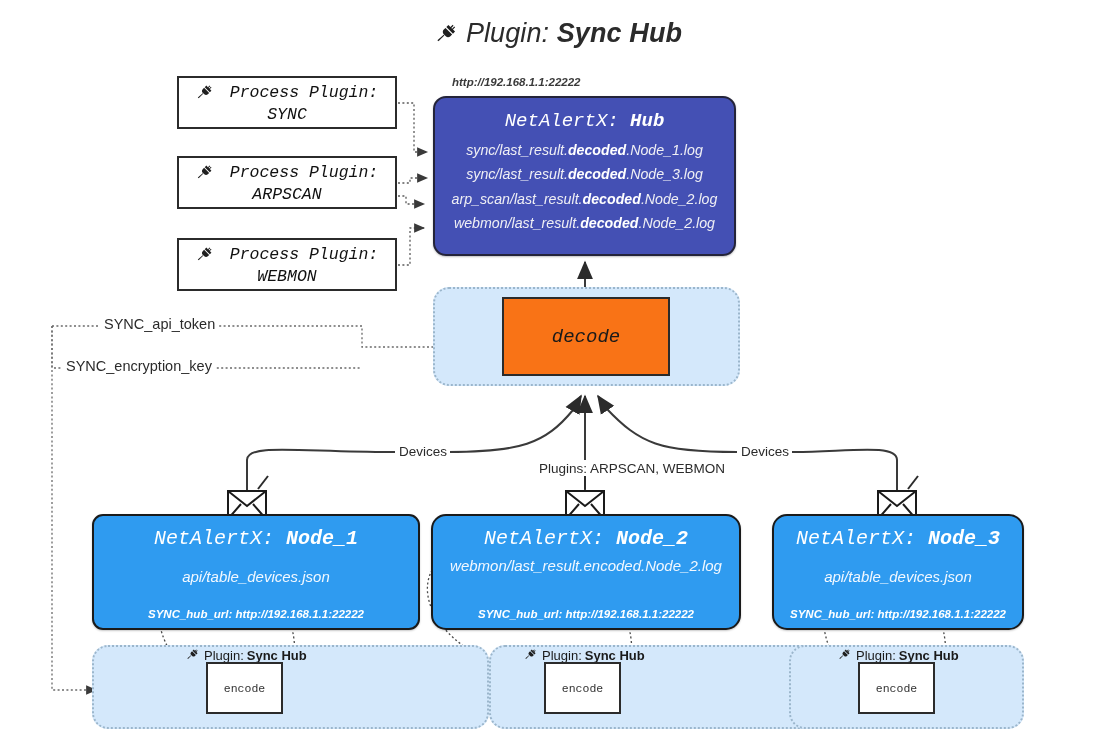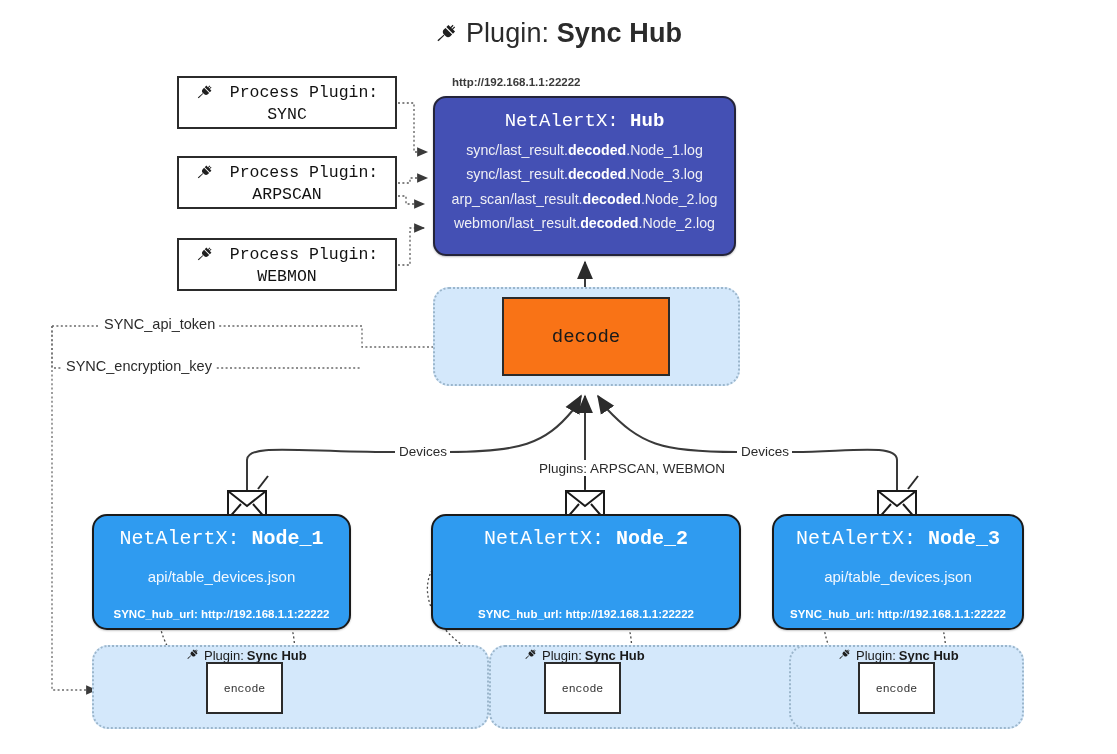--- a/index.html
+++ b/index.html
@@ -6,21 +6,21 @@
   html, body { margin:0; padding:0; }
   body {
     width:1117px; height:754px;
     background:#ffffff;
     font-family:"Liberation Sans", sans-serif;
     position:relative;
     overflow:hidden;
     color:#1a1a1a;
   }
   #stage { position:absolute; left:0; top:0; width:1117px; height:754px; }
-  .abs { position:absolute; }
+  .abs { position:absolute;font-style:italic; }
 
   
   #edges { position:absolute; left:0; top:0; width:1117px; height:754px; pointer-events:none; }
 
   
   #title {
     left:0; top:18px; width:1117px;
     text-align:center;
     font-size:27px;
     color:#2b2b2b;
@@ -118,21 +118,21 @@
   .node .nfoot {
     position:absolute;
     left:0; bottom:8px; width:100%;
     text-align:center;
     font-size:11.5px;
     font-weight:bold;
     color:#ffffff;
     white-space:nowrap;
     margin-top:17px;
   }
-  #node1 { left:92px; top:514px; width:259px; height:116px; }
+  #node1 { left:92px; top:514px; width:328px; height:116px;border-radius:11px; }
   #node2 { left:431px; top:514px; width:310px; height:116px; }
   #node3 { left:772px; top:514px; width:252px; height:116px; }
   #node1 .nlines { margin-top:14px; }
   #node3 .nlines { margin-top:14px; }
   #node2 .nlines { margin-top:3px; }
 
   
   .envelope { width:40px; height:30px; }
 
   
@@ -354,20 +354,21 @@
     </div>
     <div class="nfoot">SYNC_hub_url: http://192.168.1.1:22222</div>
   </div>
 
   <div id="node2" class="node abs">
     <div class="ntitle">
       <span>NetAlertX:</span>
       <b>Node_2</b>
     </div>
     <div class="nlines">
+      <div class="nline">webmon/last_result.encoded.Node_2.log</div>
     </div>
     <div class="nfoot">SYNC_hub_url: http://192.168.1.1:22222</div>
   </div>
 
   <div id="node3" class="node abs">
     <div class="ntitle">
       <span>NetAlertX:</span>
       <b>Node_3</b>
     </div>
     <div class="nlines">

